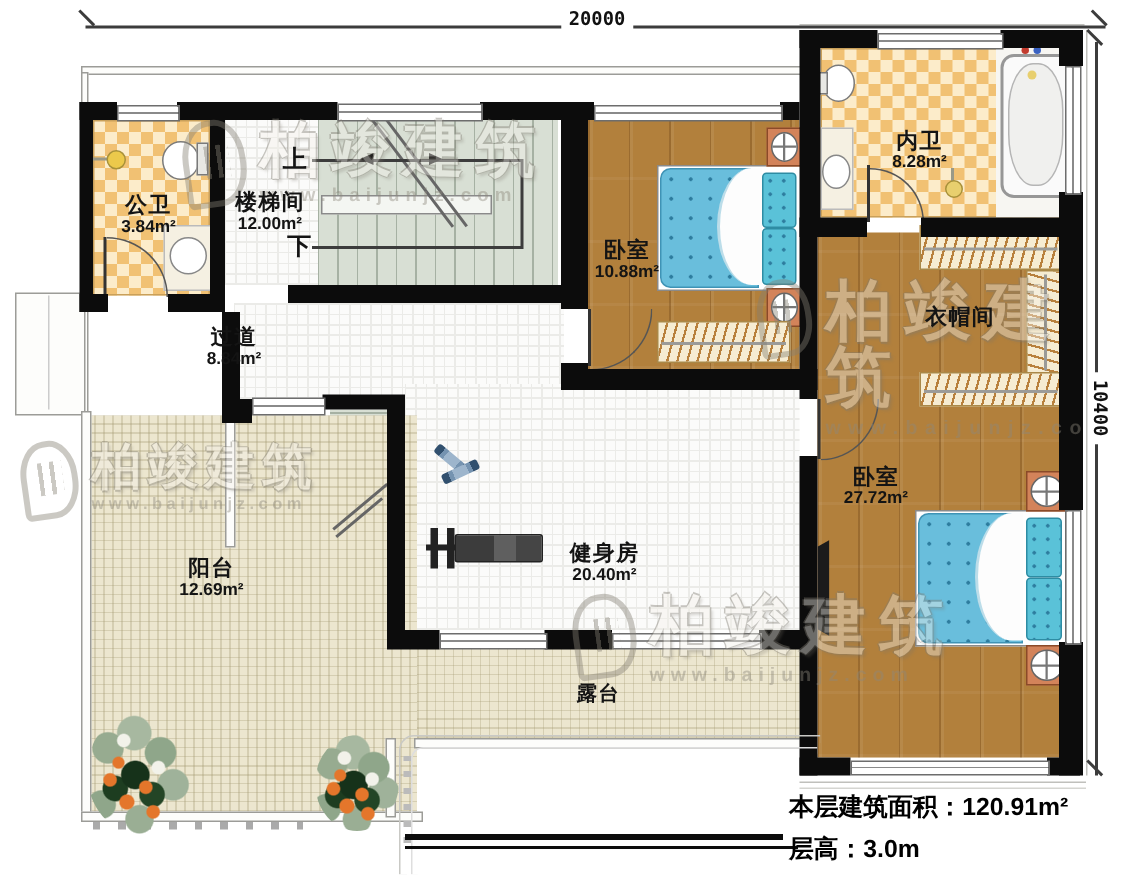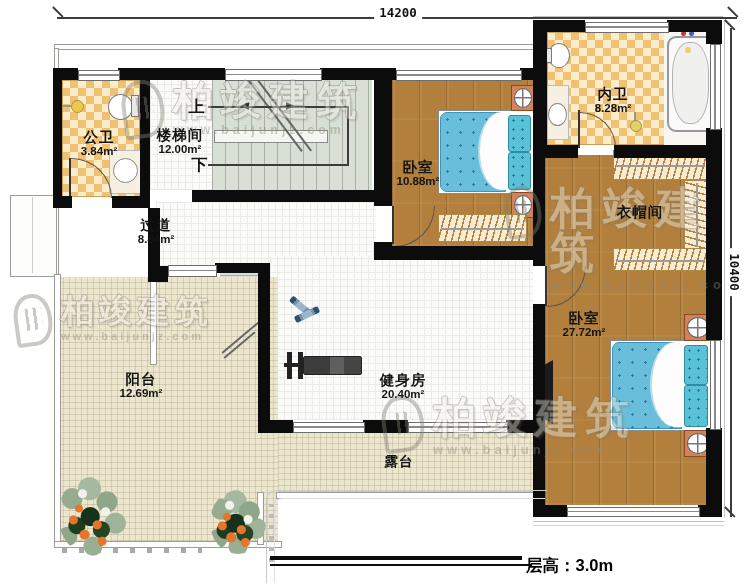--- a/index.html
+++ b/index.html
@@ -278,49 +278,52 @@
     <div class="nm">内卫</div>
     <div class="ar">8.28m²</div>
   </div>
   <div class="rm" style="left:640px;top:212px">
     <div class="nm">衣帽间</div>
   </div>
   <div class="rm" style="left:584px;top:325px">
     <div class="nm">卧室</div>
     <div class="ar">27.72m²</div>
   </div>
-  <div class="rm" style="left:403px;top:387px">
+  <div class="rm" style="left:403px;top:376px">
     <div class="nm">健身房</div>
     <div class="ar">20.40m²</div>
   </div>
   <div class="rm" style="left:141px;top:386px">
     <div class="nm">阳台</div>
     <div class="ar">12.69m²</div>
   </div>
   <div class="rm" style="left:399px;top:462px">
     <div class="nm" style="font-size:13.5px">露台</div>
   </div>
   <div class="rm" style="left:197px;top:107px">
     <div class="nm" style="font-size:16px">上</div>
   </div>
   <div class="rm" style="left:200px;top:165px">
     <div class="nm" style="font-size:16px">下</div>
   </div>
 
   <div class="dimline" style="left:57px;top:17px;width:680px;height:1.5px"></div>
   <div class="tick" style="left:51px;top:11px"></div>
   <div class="tick" style="left:726px;top:11px"></div>
-  <div class="dimlabel" style="left:398px;top:12px">14200</div>
+  <div class="dimlabel" style="left:398px;top:12px">20000</div>
   <div class="dimline" style="left:730px;top:28px;width:1.5px;height:489px"></div>
   <div class="tick" style="left:723px;top:24px"></div>
   <div class="tick" style="left:723px;top:511px"></div>
   <div class="dimlabel" style="left:734px;top:272px;transform:translate(-50%,-50%) rotate(90deg)">10400</div>
 
   <div class="abs" style="left:266px;top:490px;width:280px;height:92px;border-top:1px solid #c9c9c5;border-left:1px solid #c9c9c5;border-top-left-radius:10px"></div>
   <div class="abs" style="left:274px;top:498px;width:270px;height:84px;border-top:1px solid #dedede;border-left:1px solid #dedede;border-top-left-radius:8px"></div>
   <div class="abs" style="left:269px;top:504px;width:5px;height:58px;background:repeating-linear-gradient(0deg,#bbb 0 4px,transparent 4px 11px)"></div>
   <div class="abs" style="left:270px;top:556px;width:252px;height:4px;background:#0c0c0c"></div>
   <div class="abs" style="left:270px;top:564px;width:262px;height:2px;background:#0c0c0c"></div>
+  <div class="abs" style="left:526px;top:527px;font-size:16.5px;font-weight:600;color:#000">
+    <span>本层建筑面积：</span><span>120.91m²</span>
+  </div>
   <div class="abs" style="left:526px;top:555px;font-size:16.5px;font-weight:600;color:#000">
     <span>层高：</span><span>3.0m</span>
   </div>
 
 </div>
 
 </body></html>

